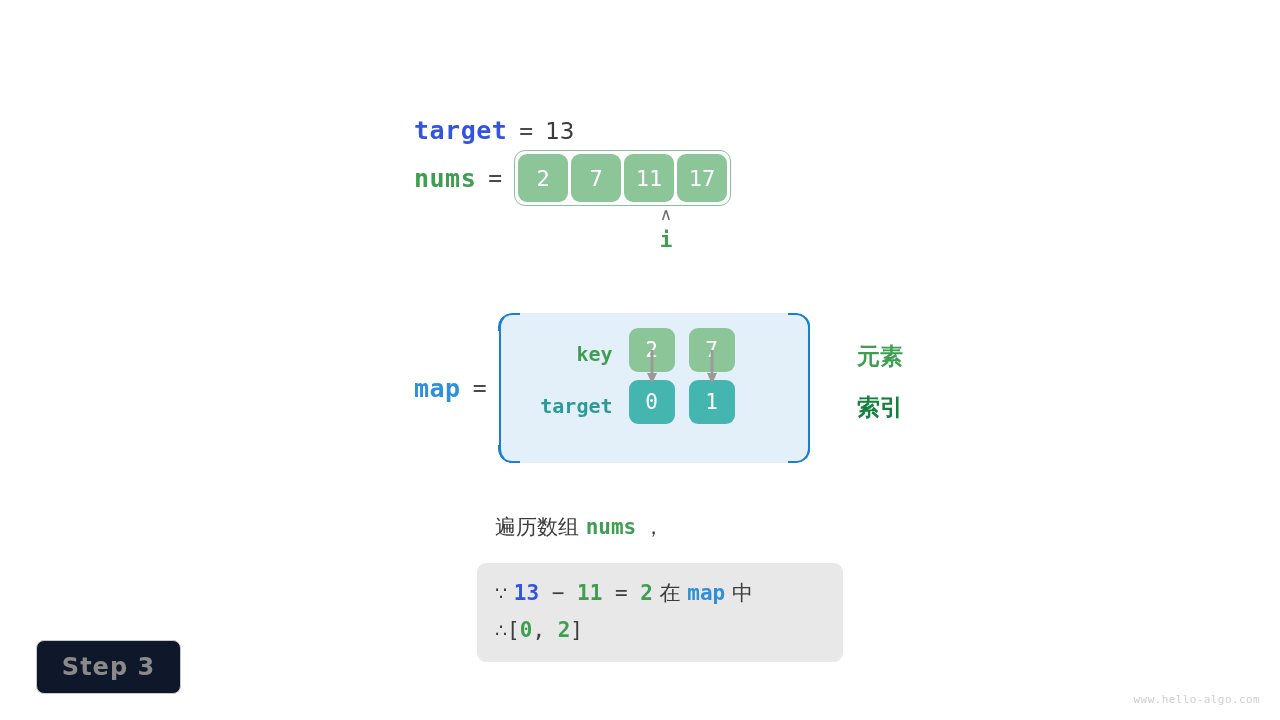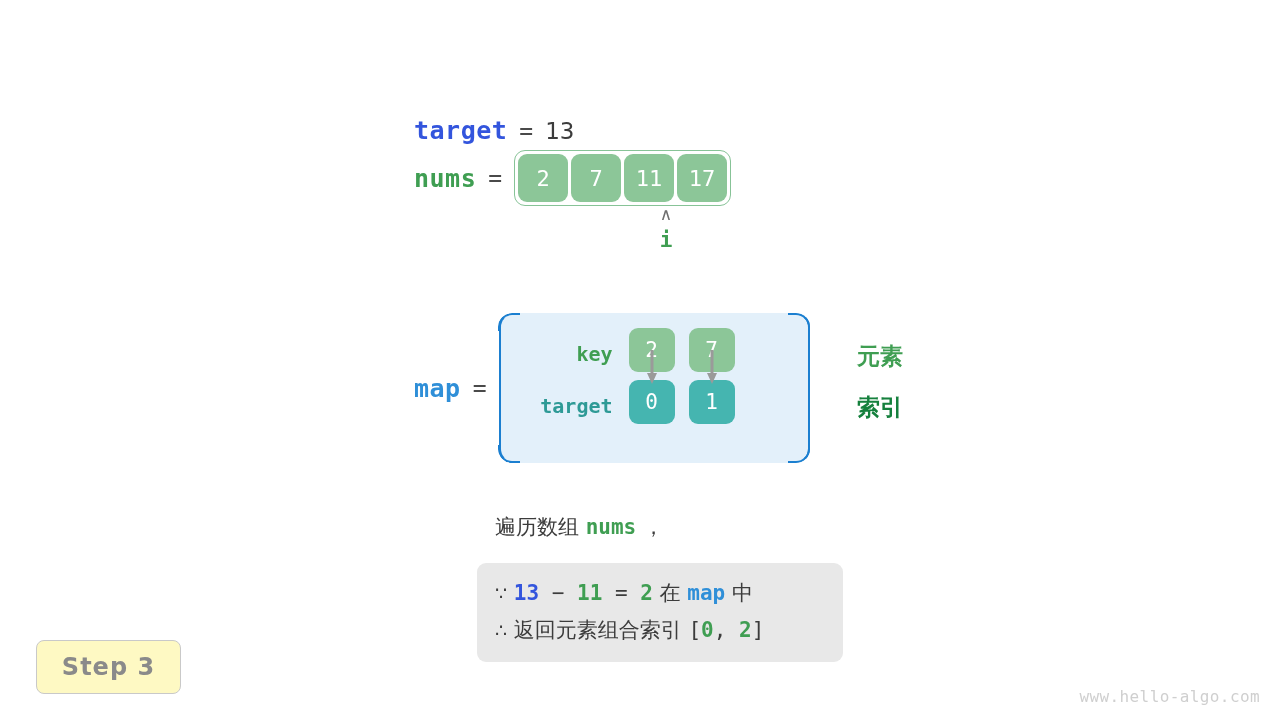--- a/index.html
+++ b/index.html
@@ -295,38 +295,38 @@
   
   .step-badge {
     position: absolute;
     left: 36px;
     top: 640px;
     width: 145px;
     height: 54px;
     box-sizing: border-box;
     border: 1.4px solid #c9c9c9;
     border-radius: 8px;
-    background: #fef9c3;
+    background: #0f172a;
     display: flex;
     align-items: center;
     justify-content: center;
     font-family: "DejaVu Sans", "Liberation Sans", sans-serif;
     font-size: 24px;
     font-weight: bold;
     color: #8a8a8a;
     letter-spacing: 1px;
   }
 
   
   .watermark {
     position: absolute;
     right: 20px;
     bottom: 14px;
     font-family: "DejaVu Sans Mono", "Liberation Mono", monospace;
-    font-size: 16px;
+    font-size: 11px;
     color: #cfcfcf;
     letter-spacing: 0.4px;
   }
 </style>
 </head>
 <body>
 
 <div class="target-row">
   <span class="var-target">target</span>
   <span class="eq-sign">=</span>
@@ -398,21 +398,20 @@
     <span class="c-mono-gray"> − </span>
     <span class="c-green">11</span>
     <span class="c-mono-gray"> = </span>
     <span class="c-green">2</span>
     <span class="c-gray"> 在 </span>
     <span class="c-mapblue">map</span>
     <span class="c-gray"> 中</span>
   </div>
   <div class="conc-line">
     <span class="sym">∴</span>
-    <span class="c-gray"> 返回元素组合索引 </span>
     <span class="c-mono-gray">[</span>
     <span class="c-green">0</span>
     <span class="c-mono-gray">, </span>
     <span class="c-green">2</span>
     <span class="c-mono-gray">]</span>
   </div>
 </div>
 
 <div class="step-badge">Step 3</div>
 

